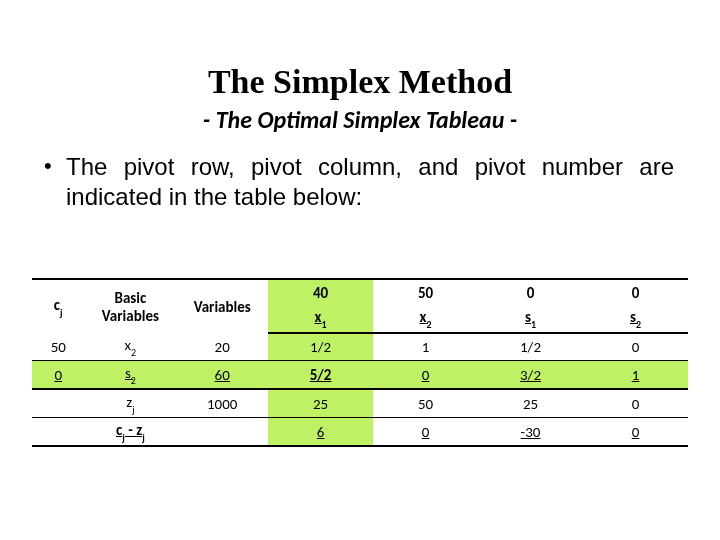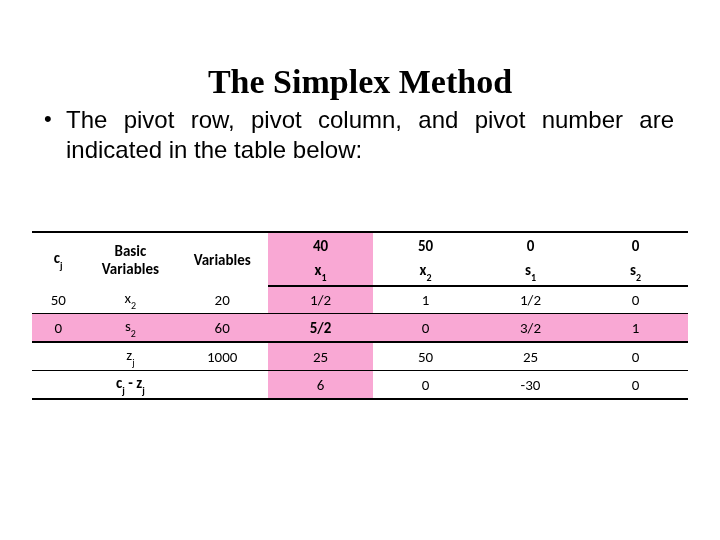--- a/index.html
+++ b/index.html
@@ -63,36 +63,37 @@
     height: 26px;
   }
   .bold { font-weight: bold; }
   .sub {
     font-size: 10px;
     vertical-align: sub;
     position: relative;
     top: 2px;
   }
   .hrow-top td { border-top: 2px solid #000; }
-  .hrow-bot td { border-bottom: 2px solid #000; }
+  .hrow-bot td { border-bottom: 2px solid #000; text-decoration: underline; }
   .thin-bot td { border-bottom: 1px solid #000; }
   .hl {
-    background: #f9a8d4;
+    background: #bef264;
   }
   .col-narrow { width: 8%; }
   .col-basic  { width: 14%; }
   .col-qty    { width: 14%; }
   .col-data   { width: 16%; }
 </style>
 </head>
 <body>
 
 <div class="slide">
 
   <h1 class="title">The Simplex Method</h1>
+  <div class="subtitle">- The Optimal Simplex Tableau -</div>
   <div class="bullet">The pivot row, pivot column, and pivot number are indicated in the table below:</div>
 
   <div class="table-wrap">
     <table>
       <colgroup>
         <col class="col-narrow">
           <col class="col-basic">
           <col class="col-qty">
         <col class="col-data">
           <col class="col-data">

